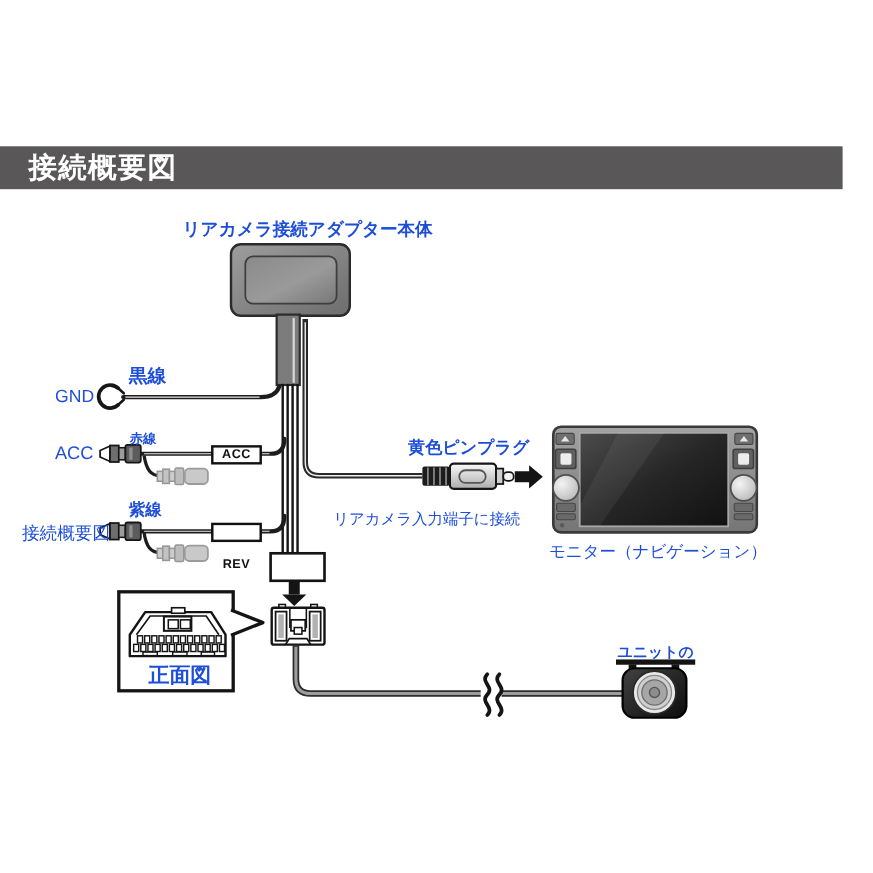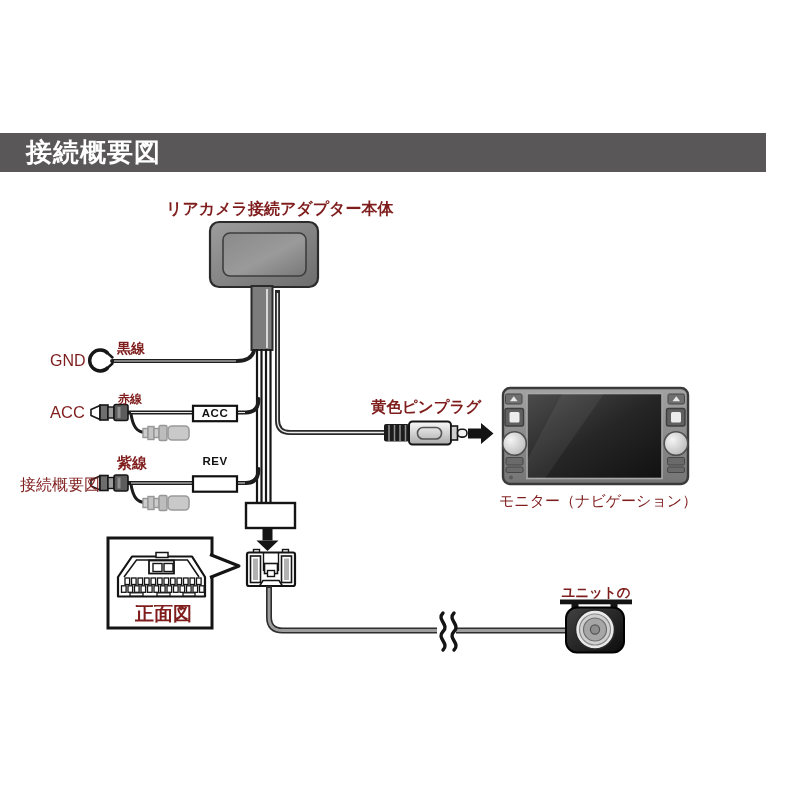--- a/index.html
+++ b/index.html
@@ -7,21 +7,21 @@
     position:relative;width:794px;height:794px;background:#ffffff;overflow:hidden;
     font-family:"Liberation Sans","DejaVu Sans",sans-serif;color:#1c1c1c;
   }
   #title-bar{
     position:absolute;left:0;top:133px;width:766px;height:39px;background:#595757;
   }
   #title-bar span{
     display:block;padding-left:26px;line-height:39px;font-size:26px;font-weight:700;color:#ffffff;letter-spacing:1px;
   }
   svg{position:absolute;left:0;top:0;z-index:1;}
-  .lbl{position:absolute;z-index:2;white-space:nowrap;color:#7f1d1d;}
+  .lbl{position:absolute;z-index:2;white-space:nowrap;color:#1d4ed8;}
   .b{font-weight:700;}
   .m{font-weight:500;}
   .tag{
     position:absolute;z-index:2;display:flex;align-items:center;justify-content:center;
     font-size:11.5px;font-weight:600;letter-spacing:.5px;color:#111;
   }
   .ctr{text-align:center;}
 </style>
 </head>
 <body>
@@ -247,31 +247,32 @@
             <rect x="157" y="592.8" width="13" height="3.2"></rect>
           <rect x="183" y="592.8" width="12" height="3.2"></rect>
         </g>
       </g>
     </g>
   </svg>
 
   <div class="lbl b" style="left:166px;top:199px;font-size:16px;">リアカメラ接続アダプター本体</div>
 
   <div class="lbl m" style="left:50px;top:352px;font-size:16px;">GND</div>
-  <div class="lbl b" style="left:117px;top:340px;font-size:14px;">黒線</div>
+  <div class="lbl b" style="left:117px;top:330px;font-size:17px;">黒線</div>
 
   <div class="lbl m" style="left:50px;top:403px;font-size:16.5px;">ACC</div>
   <div class="lbl b" style="left:118px;top:391px;font-size:12px;">赤線</div>
   <div class="tag" style="left:193px;top:405.8px;width:44px;height:15.4px;">ACC</div>
 
   <div class="lbl m" style="left:20px;top:475px;font-size:16px;">接続概要図</div>
   <div class="lbl b" style="left:117px;top:454px;font-size:15px;">紫線</div>
-  <div class="tag" style="left:193px;top:450px;width:44px;height:21px;">REV</div>
+  <div class="tag" style="left:193px;top:502px;width:44px;height:21px;">REV</div>
 
   <div class="lbl b" style="left:371px;top:397px;font-size:15.5px;">黄色ピンプラグ</div>
+  <div class="lbl m" style="left:303px;top:463px;font-size:14px;">リアカメラ入力端子に接続</div>
 
   <div class="lbl m ctr" style="left:499px;top:492px;width:194px;font-size:15px;text-align:right;">モニター（ナビゲーション）</div>
 
 
   <div class="lbl b ctr" style="left:108px;top:601px;width:111px;font-size:19px;">正面図</div>
 
   <div class="lbl ctr" style="left:557px;top:584px;width:78px;font-size:13.5px;font-weight:600;">ユニットの</div>
 
 </div>
 

